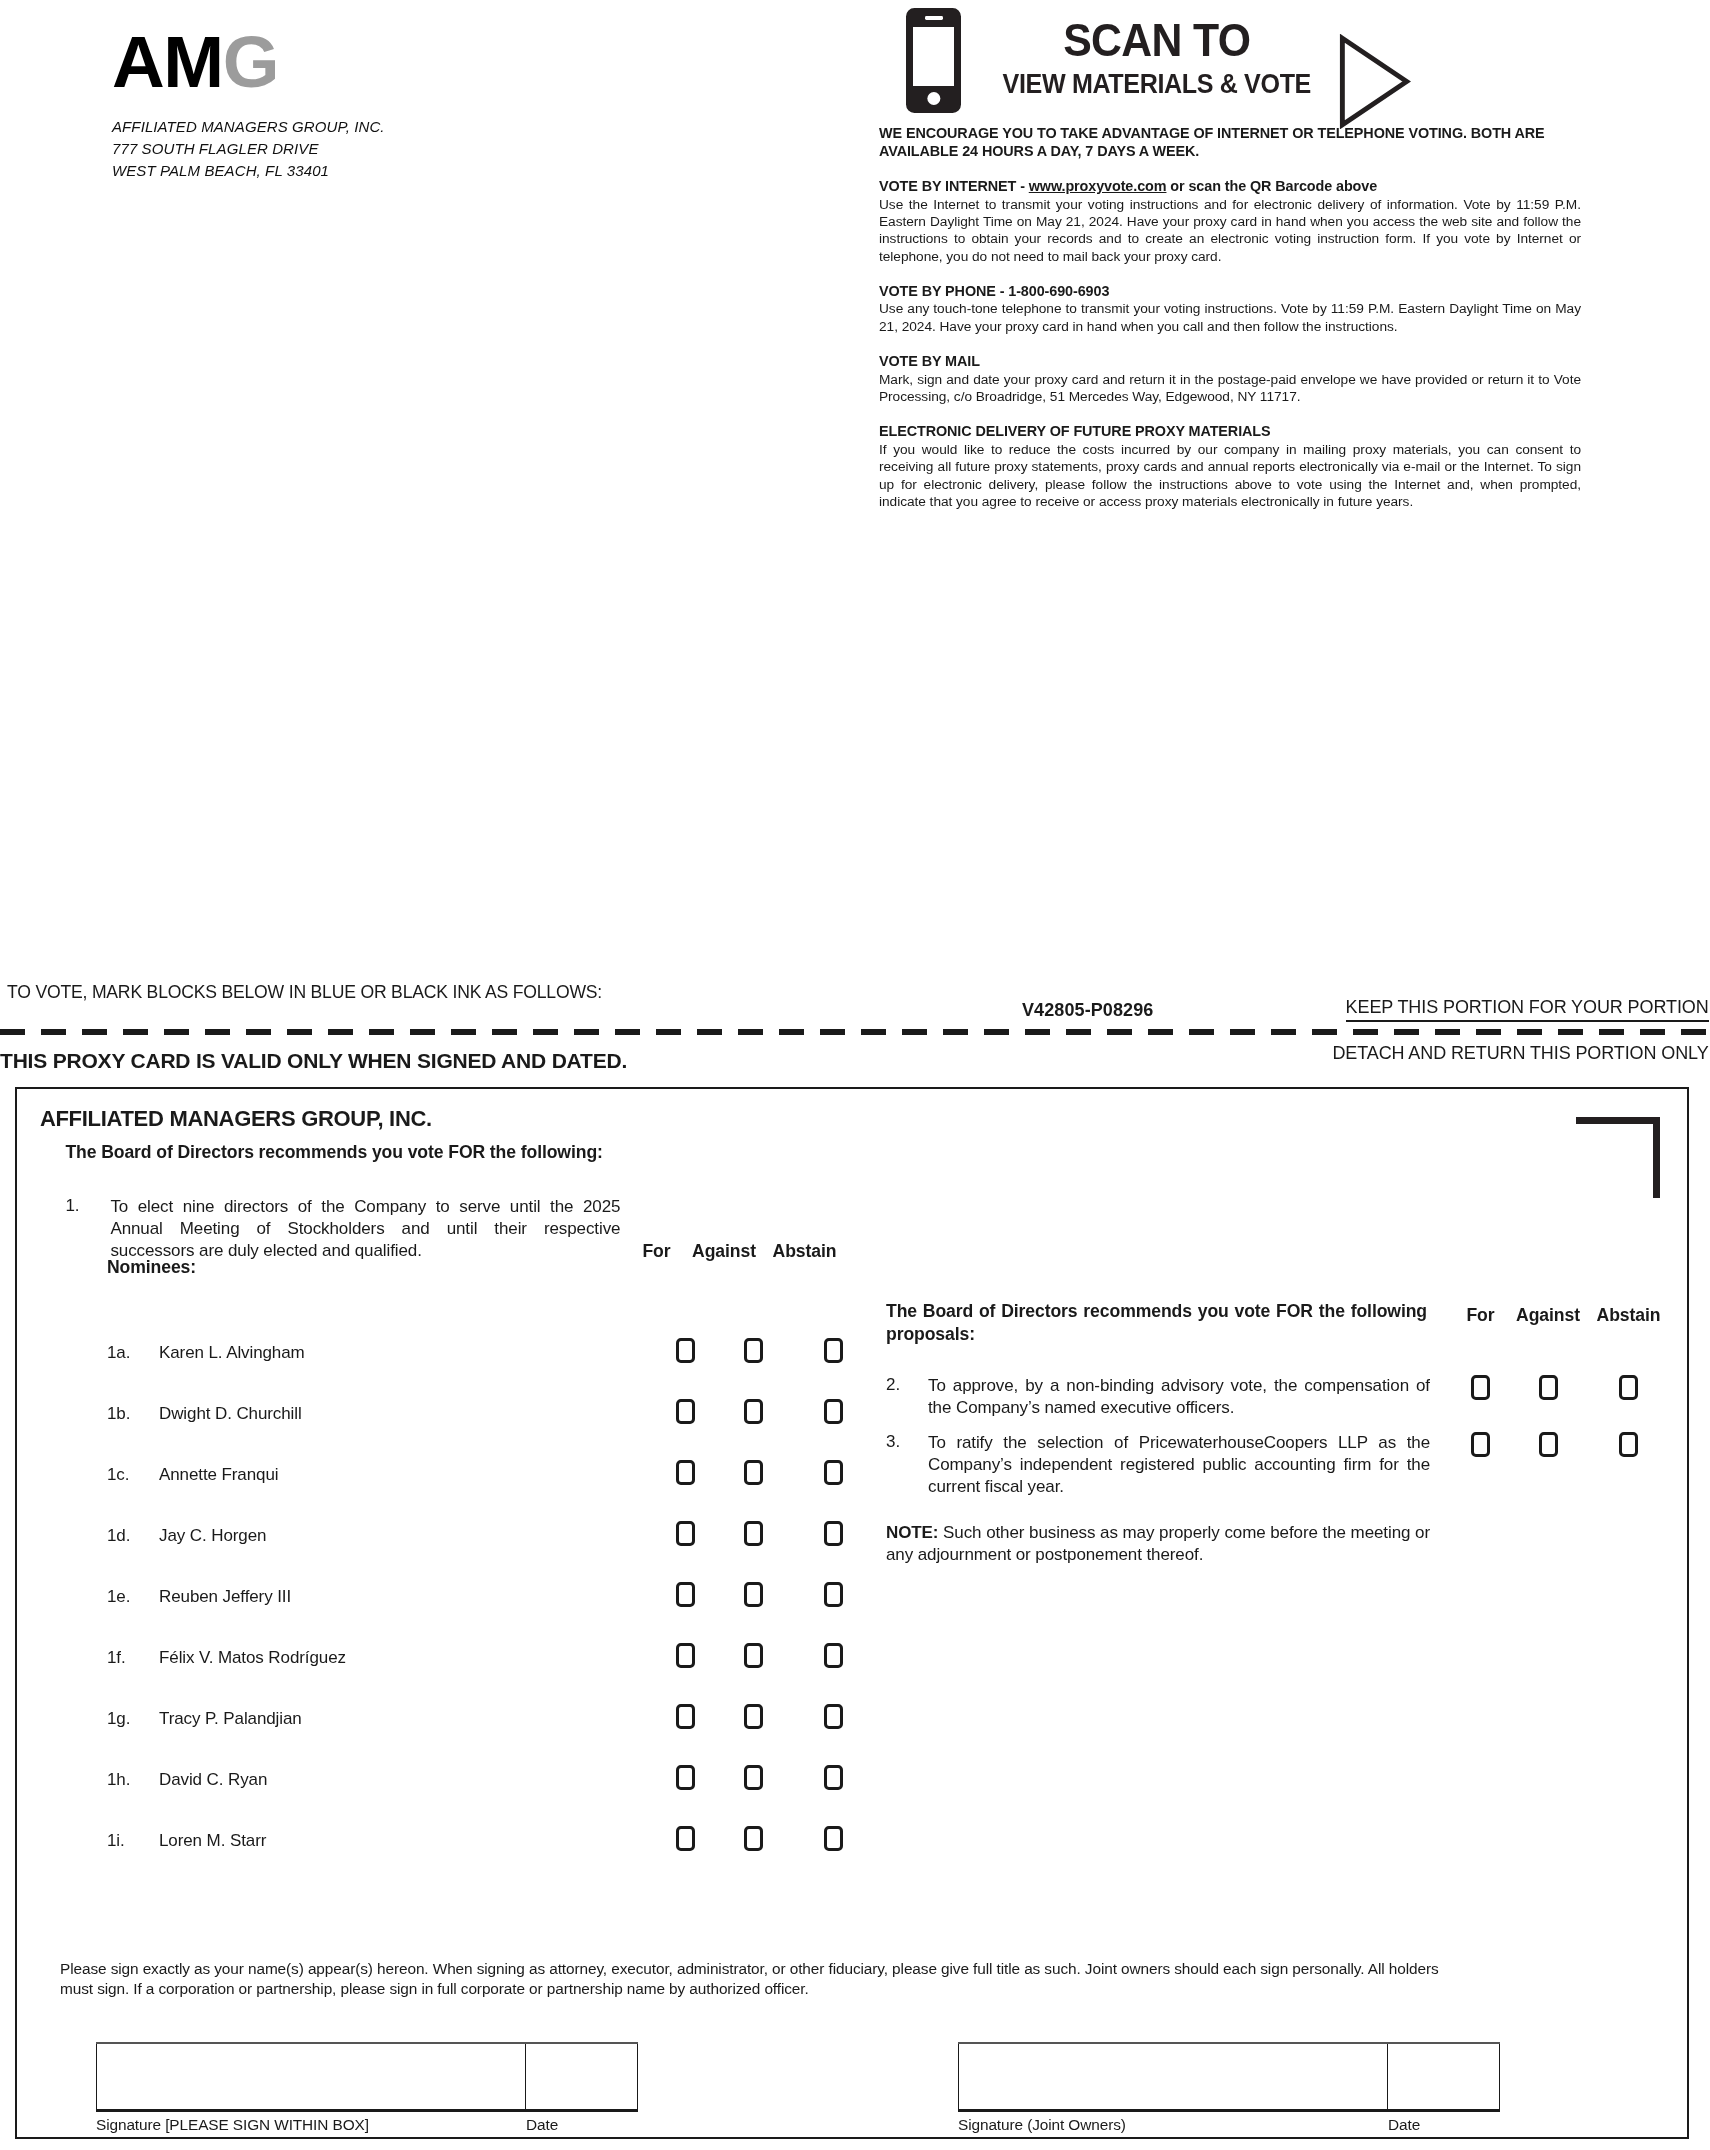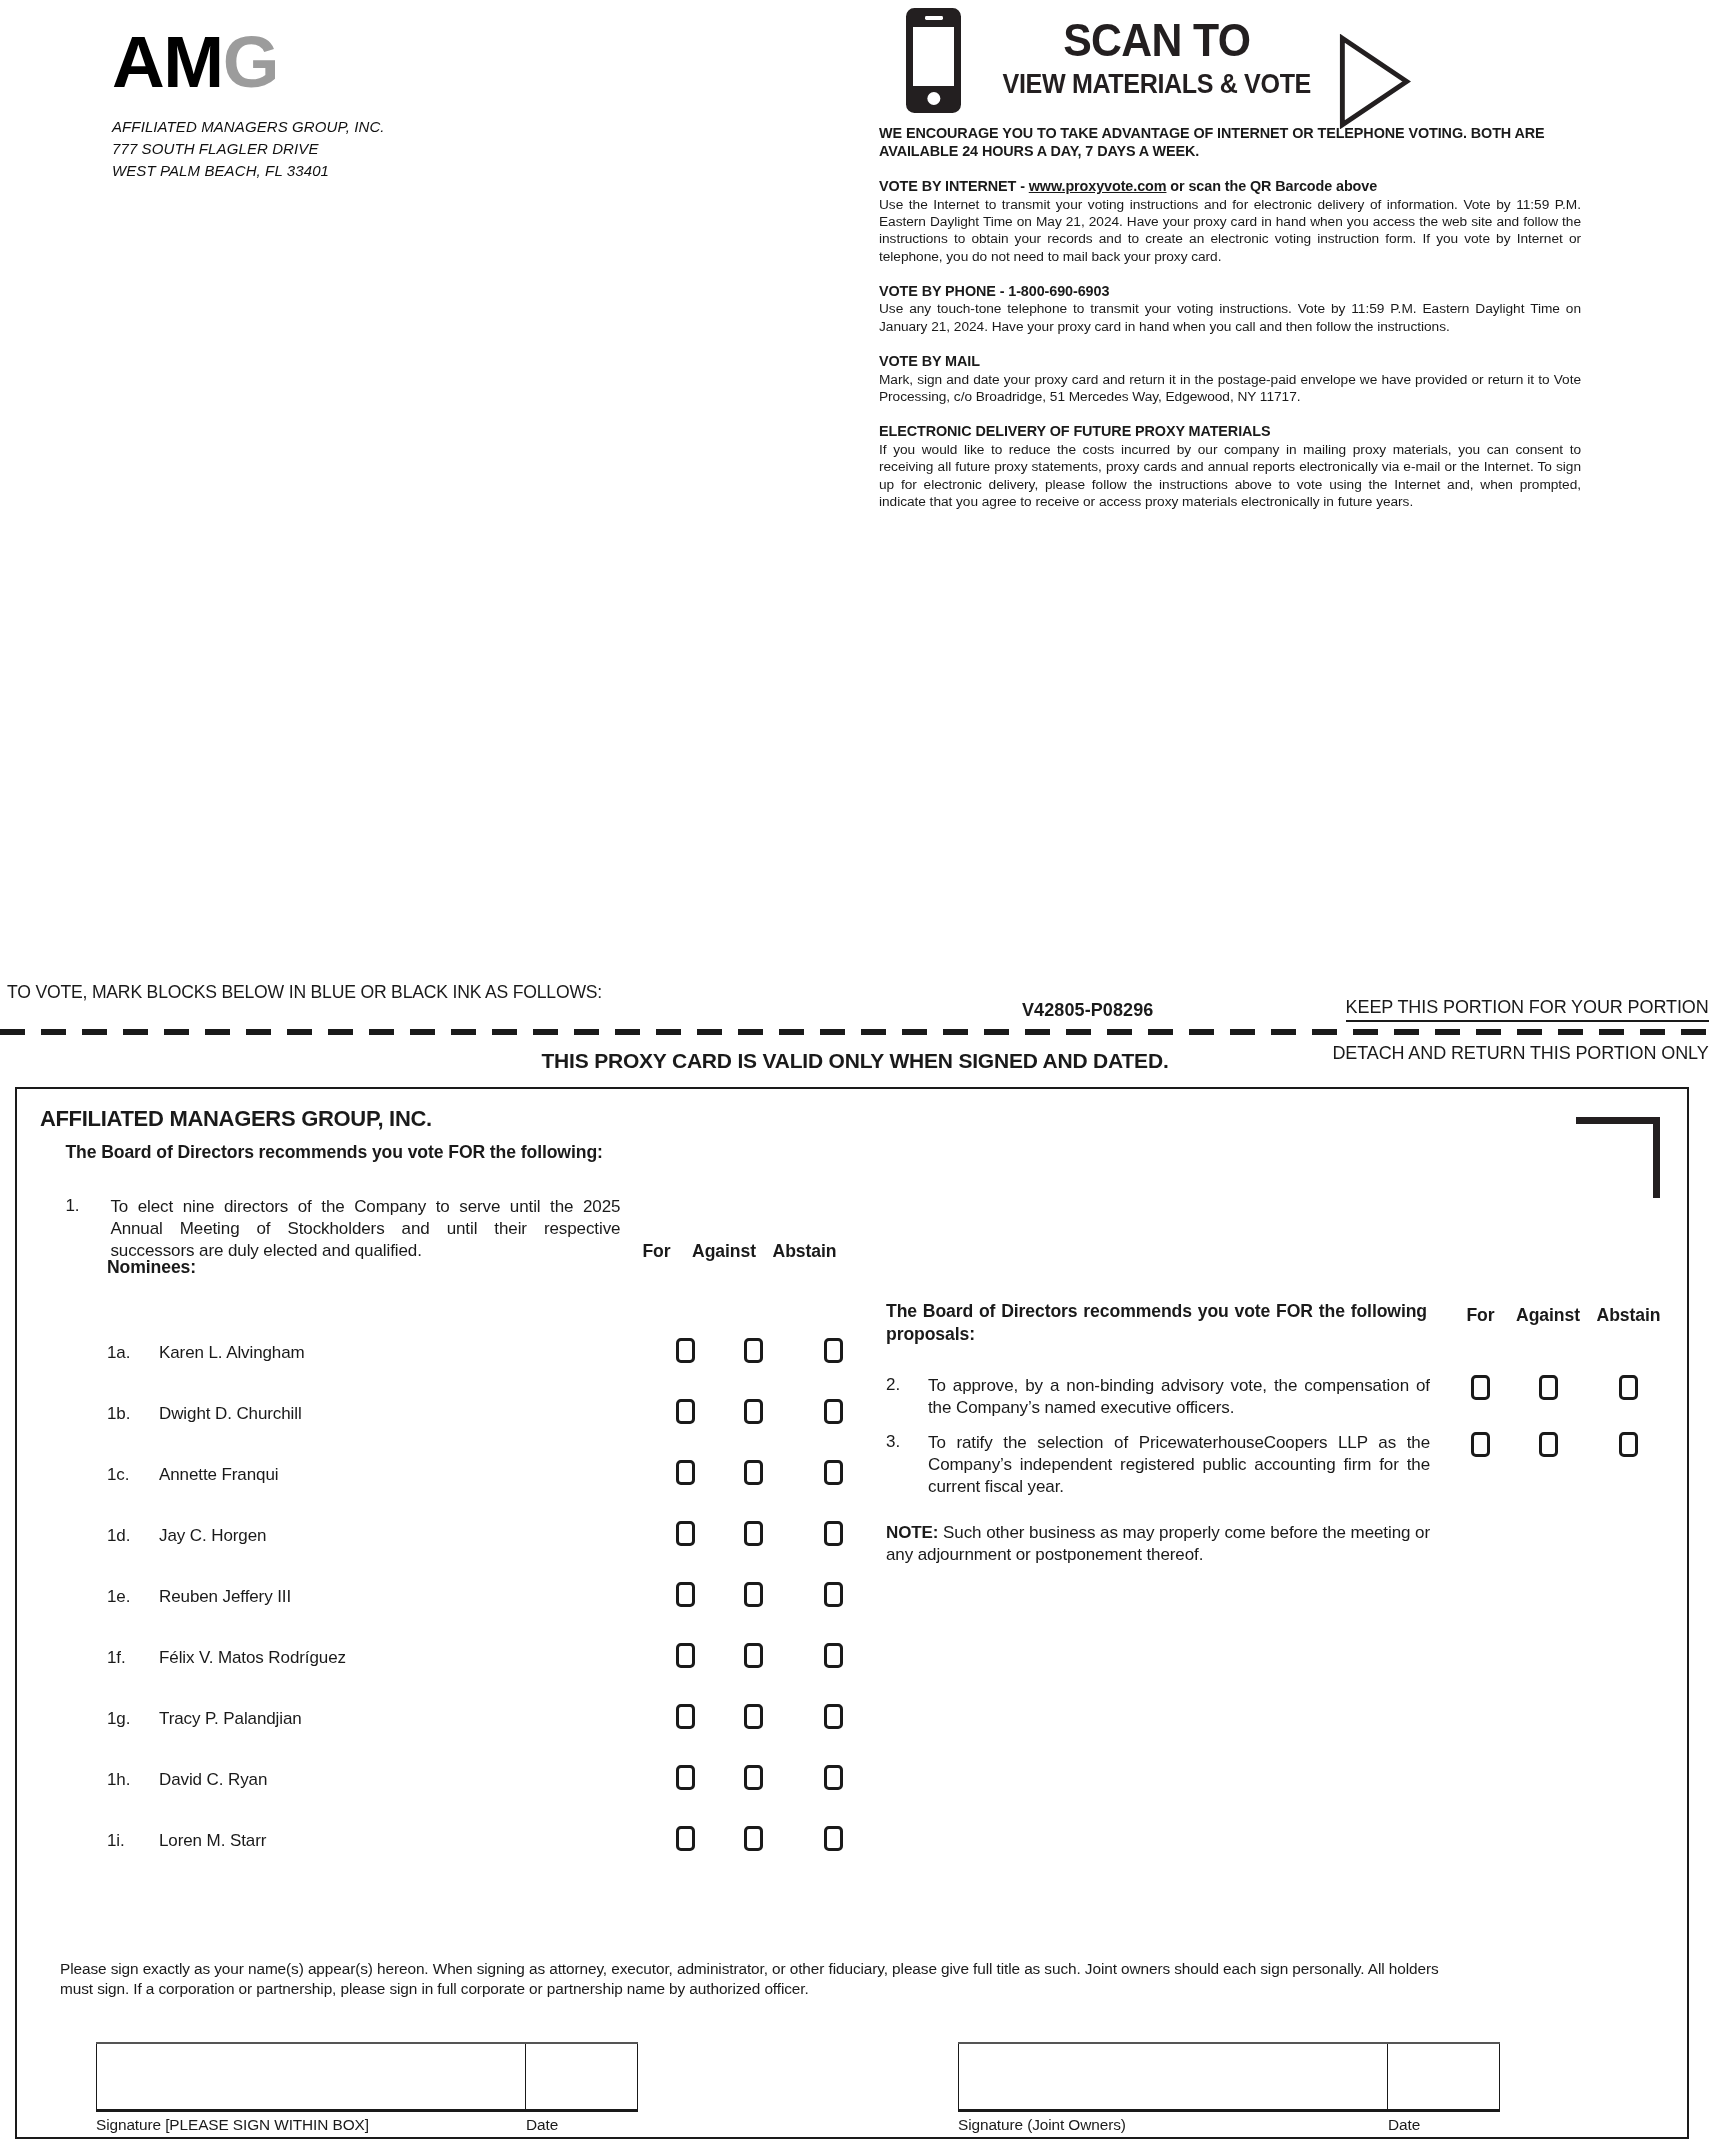--- a/index.html
+++ b/index.html
@@ -184,21 +184,20 @@
     right: 1.4px;
     top: 1043px;
     font-size: 18px;
     letter-spacing: -0.1px;
     white-space: nowrap;
   }
   .valid-note {
     position: absolute;
     left: 0; right: 0;
     top: 1049px;
-    text-align: center;
     font-size: 21px;
     font-weight: bold;
     letter-spacing: -0.2px;
   }
 
   
   .ballot {
     position: absolute;
     left: 15.4px;
     top: 1087px;
@@ -445,21 +444,21 @@
   <div class="instructions">
     <div class="ins-head-bold">WE ENCOURAGE YOU TO TAKE ADVANTAGE OF INTERNET OR TELEPHONE VOTING. BOTH ARE AVAILABLE 24 HOURS A DAY, 7 DAYS A WEEK.</div>
 
     <div class="ins-section">
       <div class="ins-title"><span>VOTE BY INTERNET - </span><span class="url">www.proxyvote.com</span><span> or scan the QR Barcode above</span></div>
       <div class="ins-body">Use the Internet to transmit your voting instructions and for electronic delivery of information. Vote by 11:59 P.M. Eastern Daylight Time on May 21, 2024. Have your proxy card in hand when you access the web site and follow the instructions to obtain your records and to create an electronic voting instruction form. If you vote by Internet or telephone, you do not need to mail back your proxy card.</div>
     </div>
 
     <div class="ins-section">
       <div class="ins-title">VOTE BY PHONE - 1-800-690-6903</div>
-      <div class="ins-body">Use any touch-tone telephone to transmit your voting instructions. Vote by 11:59 P.M. Eastern Daylight Time on January 21, 2024. Have your proxy card in hand when you call and then follow the instructions.</div>
+      <div class="ins-body">Use any touch-tone telephone to transmit your voting instructions. Vote by 11:59 P.M. Eastern Daylight Time on May 21, 2024. Have your proxy card in hand when you call and then follow the instructions.</div>
     </div>
 
     <div class="ins-section">
       <div class="ins-title">VOTE BY MAIL</div>
       <div class="ins-body">Mark, sign and date your proxy card and return it in the postage-paid envelope we have provided or return it to Vote Processing, c/o Broadridge, 51 Mercedes Way, Edgewood, NY 11717.</div>
     </div>
 
     <div class="ins-section">
       <div class="ins-title">ELECTRONIC DELIVERY OF FUTURE PROXY MATERIALS</div>
       <div class="ins-body">If you would like to reduce the costs incurred by our company in mailing proxy materials, you can consent to receiving all future proxy statements, proxy cards and annual reports electronically via e-mail or the Internet. To sign up for electronic delivery, please follow the instructions above to vote using the Internet and, when prompted, indicate that you agree to receive or access proxy materials electronically in future years.</div>

